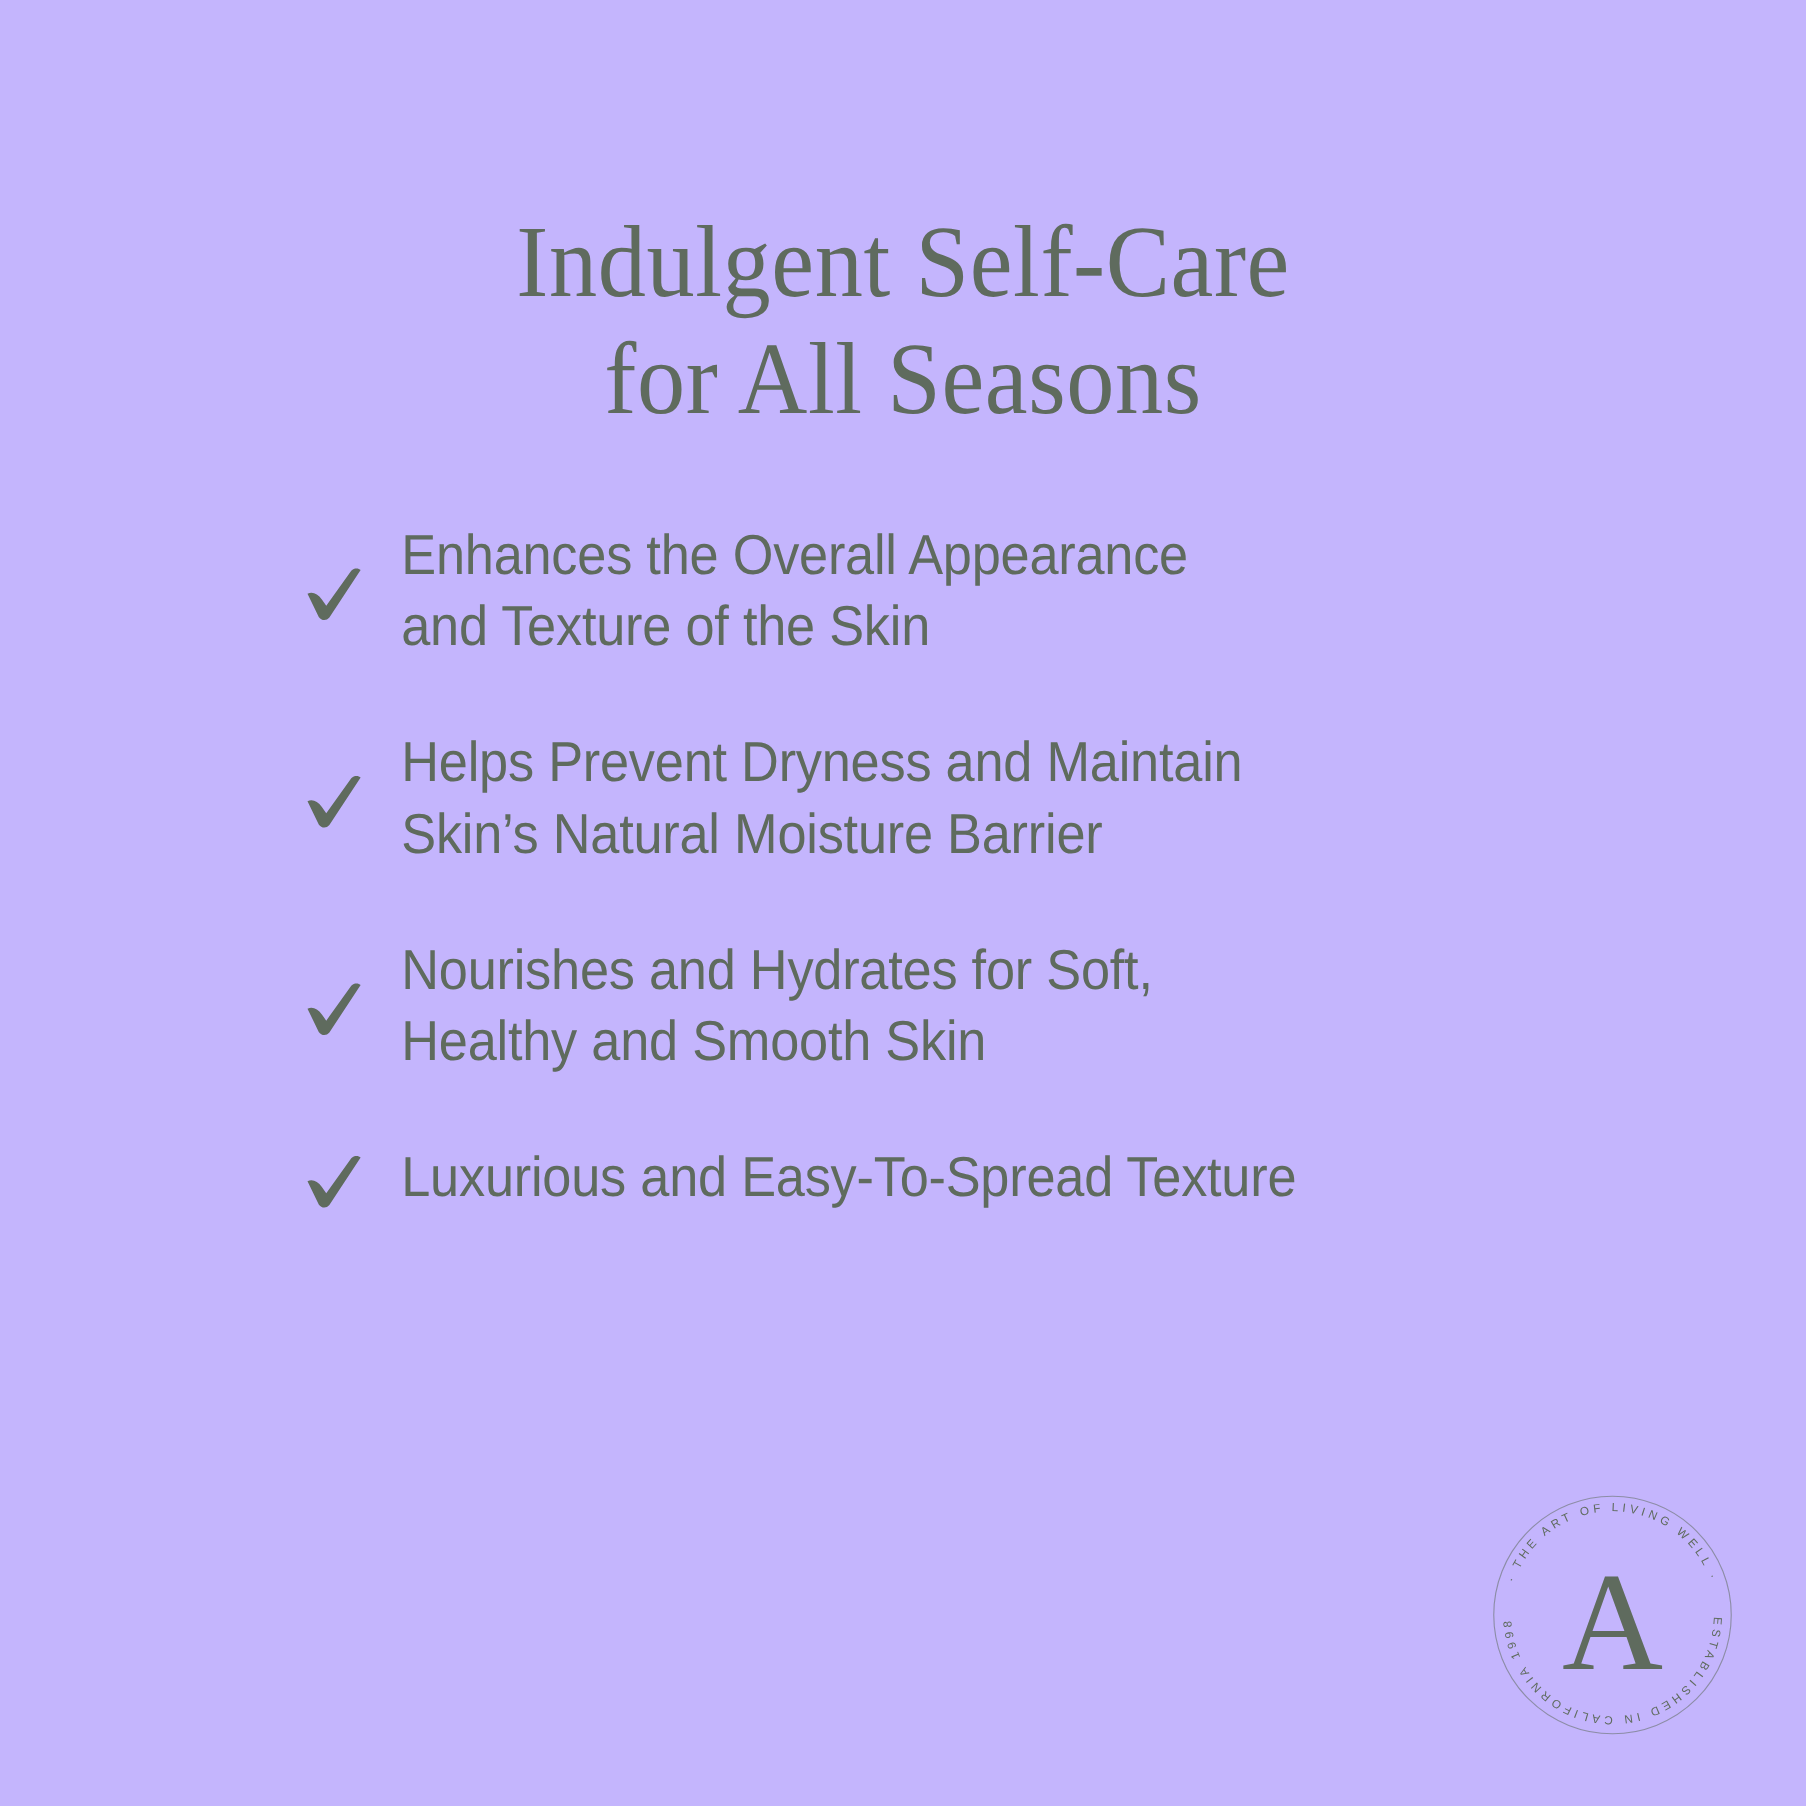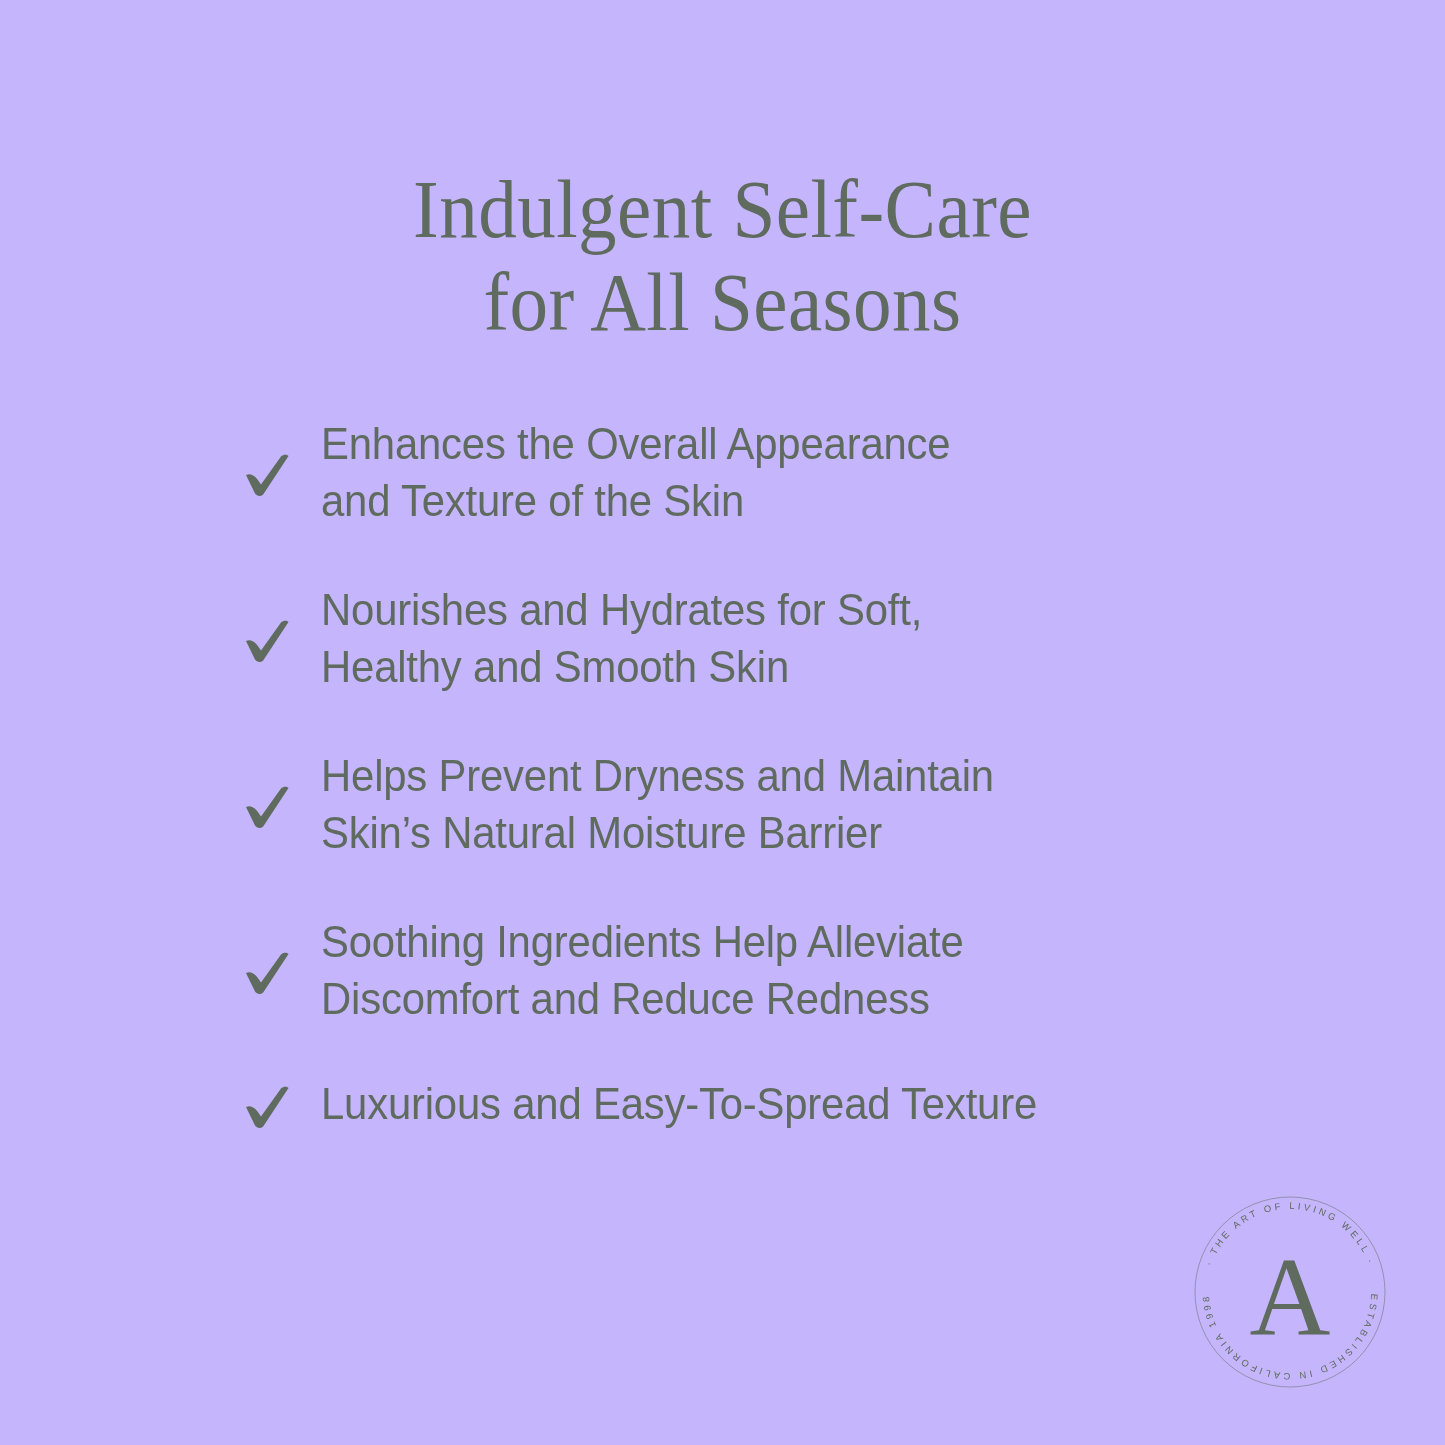--- a/index.html
+++ b/index.html
@@ -129,48 +129,37 @@
       </span>
     </div>
 
     <div class="benefit-row">
       <span class="check-wrap">
         <svg class="check-icon" viewBox="0 0 48 44" aria-hidden="true">
           <path d="M3 22 C7 20 11 22 14.5 26.5 L18 31.5 L38 3.5 C40.5 1 44 1.5 45.5 3 L20.5 41 C18 44 14 43.5 12 40.5 Z" fill="#5f6b5e"></path>
         </svg>
       </span>
       <span class="benefit-text">
-        <span>Nourishes and Hydrates for Soft,</span><br>
-        <span>Healthy and Smooth Skin</span>
+        <span>Helps Prevent Dryness and Maintain</span><br>
+        <span>Skin’s Natural Moisture Barrier</span>
       </span>
     </div>
 
     <div class="benefit-row">
       <span class="check-wrap">
         <svg class="check-icon" viewBox="0 0 48 44" aria-hidden="true">
           <path d="M3 22 C7 20 11 22 14.5 26.5 L18 31.5 L38 3.5 C40.5 1 44 1.5 45.5 3 L20.5 41 C18 44 14 43.5 12 40.5 Z" fill="#5f6b5e"></path>
         </svg>
       </span>
       <span class="benefit-text">
-        <span>Helps Prevent Dryness and Maintain</span><br>
-        <span>Skin’s Natural Moisture Barrier</span>
+        <span>Nourishes and Hydrates for Soft,</span><br>
+        <span>Healthy and Smooth Skin</span>
       </span>
     </div>
 
-    <div class="benefit-row tight">
-      <span class="check-wrap">
-        <svg class="check-icon" viewBox="0 0 48 44" aria-hidden="true">
-          <path d="M3 22 C7 20 11 22 14.5 26.5 L18 31.5 L38 3.5 C40.5 1 44 1.5 45.5 3 L20.5 41 C18 44 14 43.5 12 40.5 Z" fill="#5f6b5e"></path>
-        </svg>
-      </span>
-      <span class="benefit-text">
-        <span>Soothing Ingredients Help Alleviate</span><br>
-        <span>Discomfort and Reduce Redness</span>
-      </span>
-    </div>
 
 
     <div class="benefit-row tight">
       <span class="check-wrap">
         <svg class="check-icon" viewBox="0 0 48 44" aria-hidden="true">
           <path d="M3 22 C7 20 11 22 14.5 26.5 L18 31.5 L38 3.5 C40.5 1 44 1.5 45.5 3 L20.5 41 C18 44 14 43.5 12 40.5 Z" fill="#5f6b5e"></path>
         </svg>
       </span>
       <span class="benefit-text">
         <span>Luxurious and Easy-To-Spread Texture</span>

